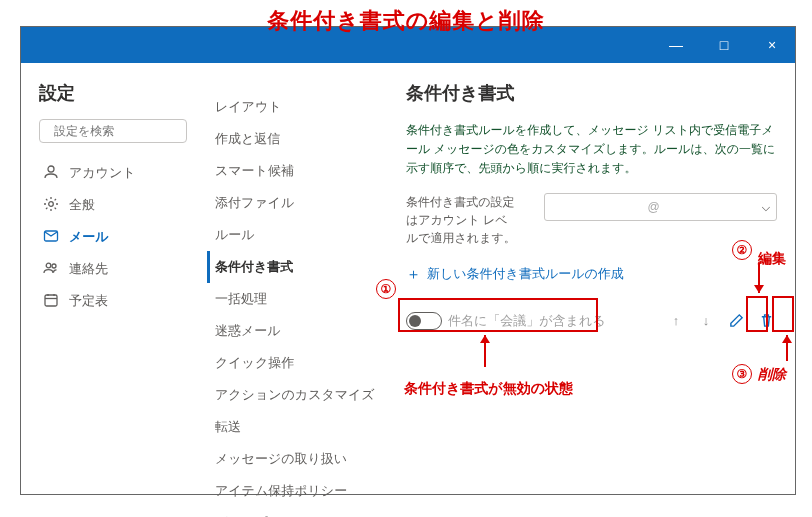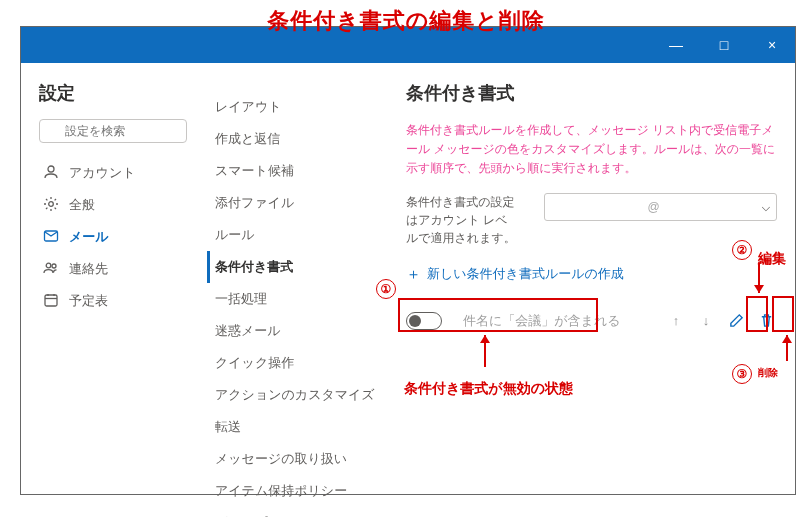--- a/index.html
+++ b/index.html
@@ -42,21 +42,21 @@
   }
   .col-left {
     width: 180px;
     padding: 18px 14px 0 18px;
   }
   .col-left h1 { font-size: 18px; font-weight: 600; margin-bottom: 14px; }
   .search {
     display: flex; align-items: center; gap: 6px;
     border: 1px solid #c8c6c4;
     border-radius: 4px;
-    padding: 4px 19px;
+    padding: 4px 8px;
     color: #605e5c;
     font-size: 12px;
     margin-bottom: 14px;
     background: #fff;
   }
   .search svg { width: 13px; height: 13px; }
   .search input {
     border: none; outline: none; flex:1; font-size: 12px; background: transparent;
   }
   .nav-item {
@@ -85,21 +85,21 @@
     padding-left: 5px;
   }
   .col-right {
     flex: 1;
     padding: 18px 18px 0 10px;
     position: relative;
   }
   .col-right h2 { font-size: 18px; font-weight: 600; margin-bottom: 16px; }
   .desc {
     font-size: 12px;
-    color: #ec4899;
+    color: #14532d;
     line-height: 1.6;
     margin-bottom: 14px;
   }
   .scope-row {
     display: flex; align-items: flex-start; gap: 28px;
     margin-bottom: 18px;
   }
   .scope-text { font-size: 12px; color: #605e5c; width: 110px; line-height: 1.5; }
   .account-select {
     flex: 1;
@@ -121,21 +121,21 @@
   .atsign { margin: 0 auto; color:#aaa; }
   .new-rule {
     display: flex; align-items: center; gap: 6px;
     color: #0f6cbd;
     font-size: 13px;
     cursor: pointer;
     margin-bottom: 20px;
   }
   .new-rule .plus { font-size: 15px; font-weight: 400; }
   .rule-row {
-    display: flex; align-items: center; gap: 21px;
+    display: flex; align-items: center; gap: 6px;
     padding: 6px 0;
   }
   .toggle {
     width: 36px; height: 18px;
     border: 1px solid #605e5c;
     border-radius: 10px;
     position: relative;
     cursor: pointer;
     background:#fff;
   }
@@ -342,13 +342,13 @@
 <div class="red-text" style="left:404px; top:372px; font-size:14px;margin-top:8px;">条件付き書式が無効の状態</div>
 
 <div class="circled" style="left:732px; top:240px;">②</div>
 <div class="red-text" style="left:758px; top:250px; font-size:14px;">編集</div>
 <div class="arrow-down" style="left:758px; top:263px; height:30px;"></div>
 <div class="redbox" style="left:746px; top:296px; width:22px; height:36px;"></div>
 
 <div class="redbox" style="left:772px; top:296px; width:22px; height:36px;"></div>
 <div class="arrow-up" style="left:786px; top:335px; height:26px;"></div>
 <div class="circled" style="left:732px; top:364px;">③</div>
-<div class="red-text" style="left:758px; top:366px; font-size:10px;">削除</div>
+<div class="red-text" style="left:758px; top:366px; font-size:14px;font-style:italic;">削除</div>
 
 </body></html>

